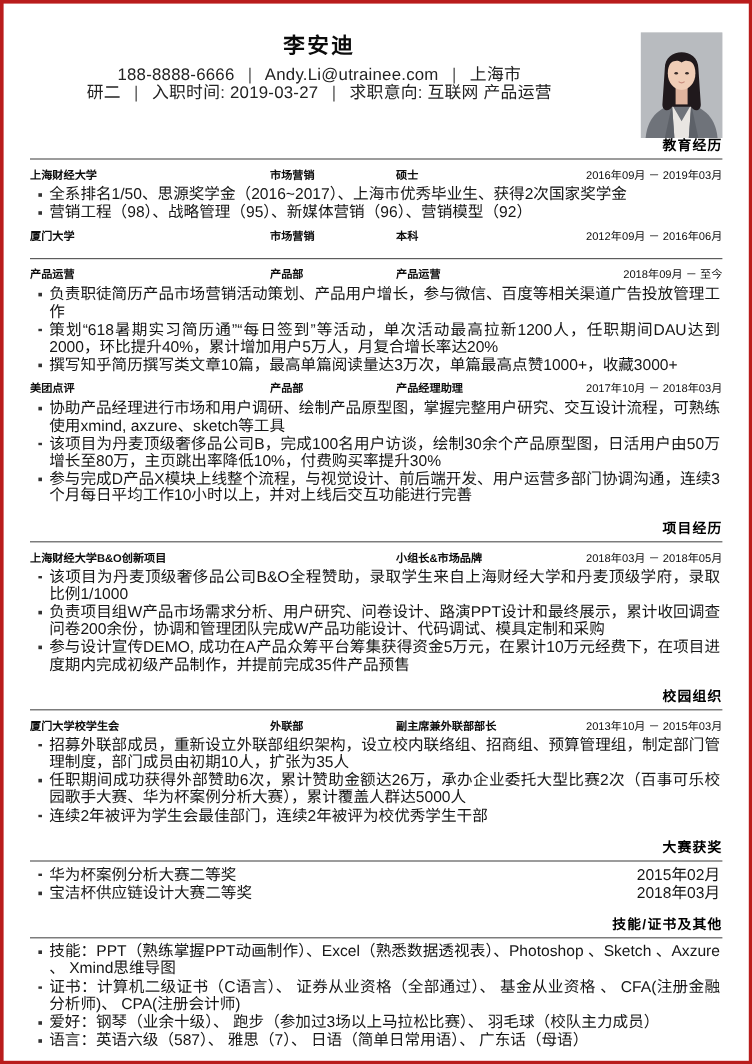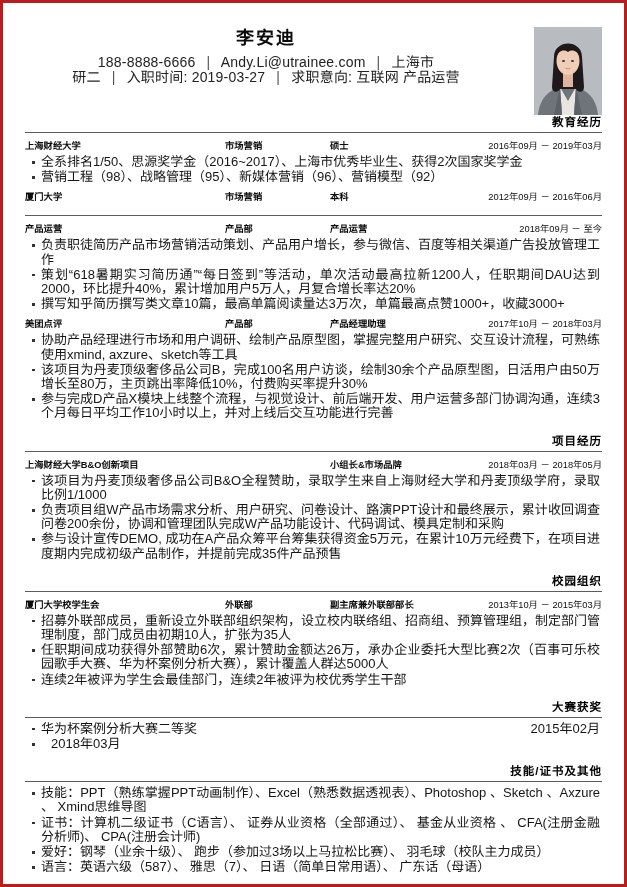--- a/index.html
+++ b/index.html
@@ -276,20 +276,21 @@
 
   <div class="section">
     <div class="section-title">大赛获奖</div>
     <div class="section-rule"></div>
     <ul class="bullets" id="awards-root">
         <li class="with-date">
           <span class="aw-text">华为杯案例分析大赛二等奖</span>
           <span class="aw-date">2015年02月</span>
         </li>
         <li class="with-date">
+          <span class="aw-text">宝洁杯供应链设计大赛二等奖</span>
           <span class="aw-date">2018年03月</span>
         </li>
       </ul>
   </div>
 
   <div class="section">
     <div class="section-title">技能/证书及其他</div>
     <div class="section-rule"></div>
     <ul class="bullets" id="skills-root">
         <li>技能：PPT（熟练掌握PPT动画制作）、Excel（熟悉数据透视表）、Photoshop 、Sketch 、Axzure 、 Xmind思维导图</li>

